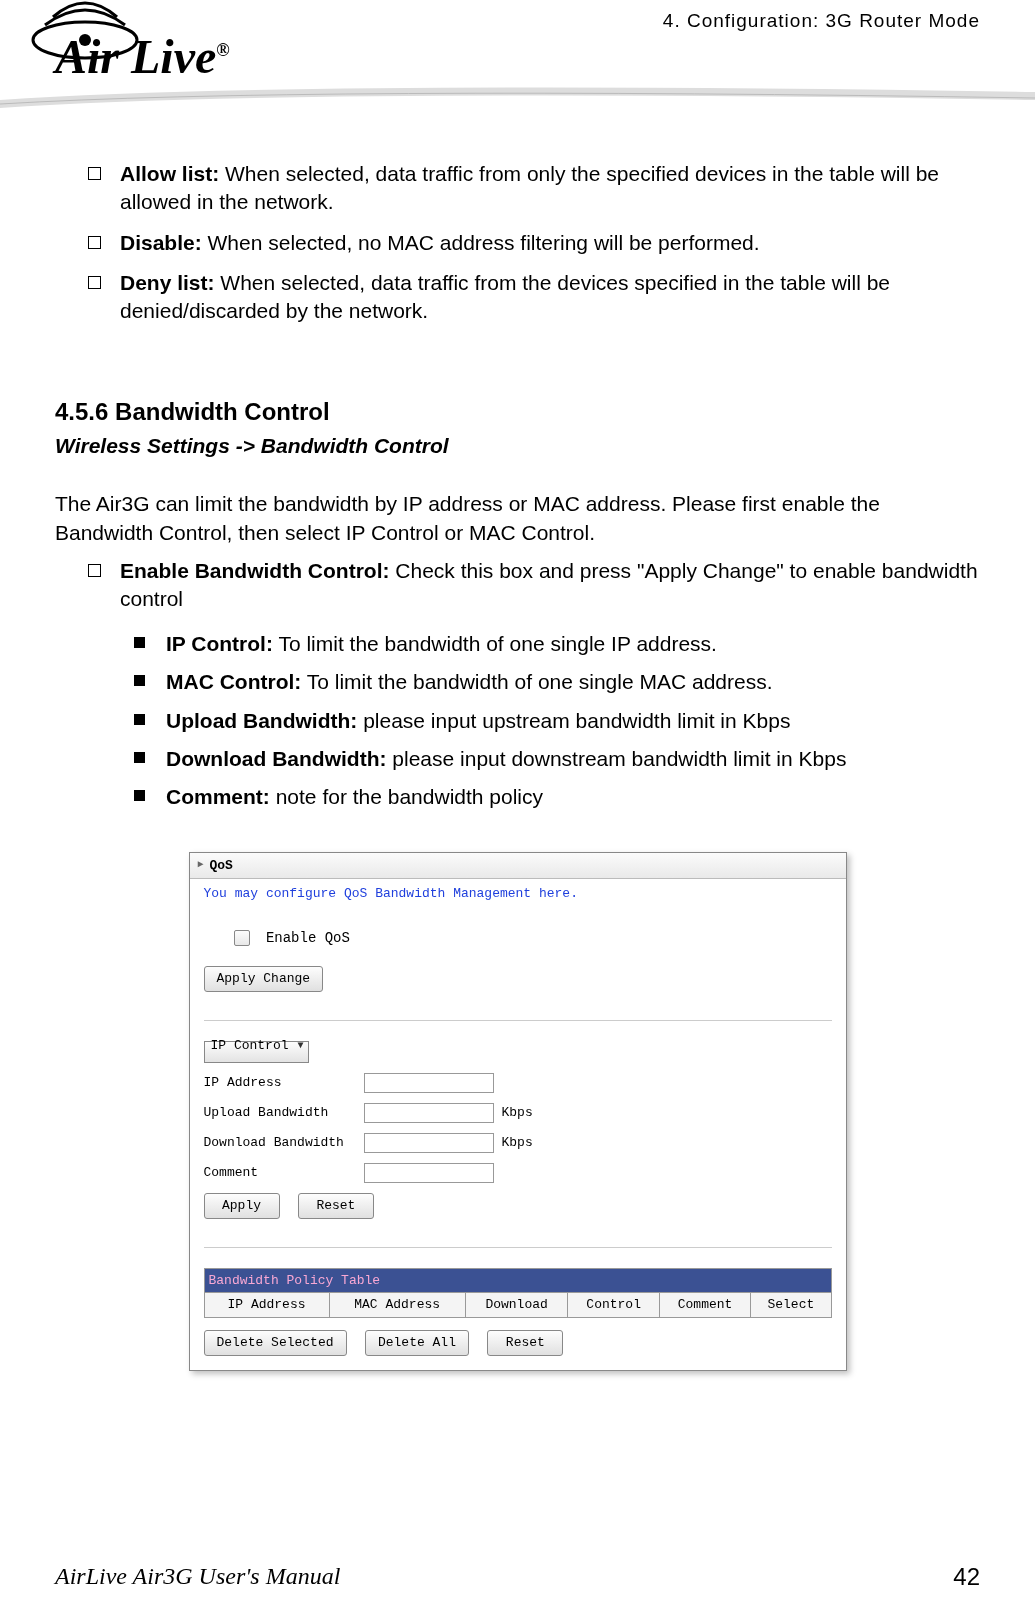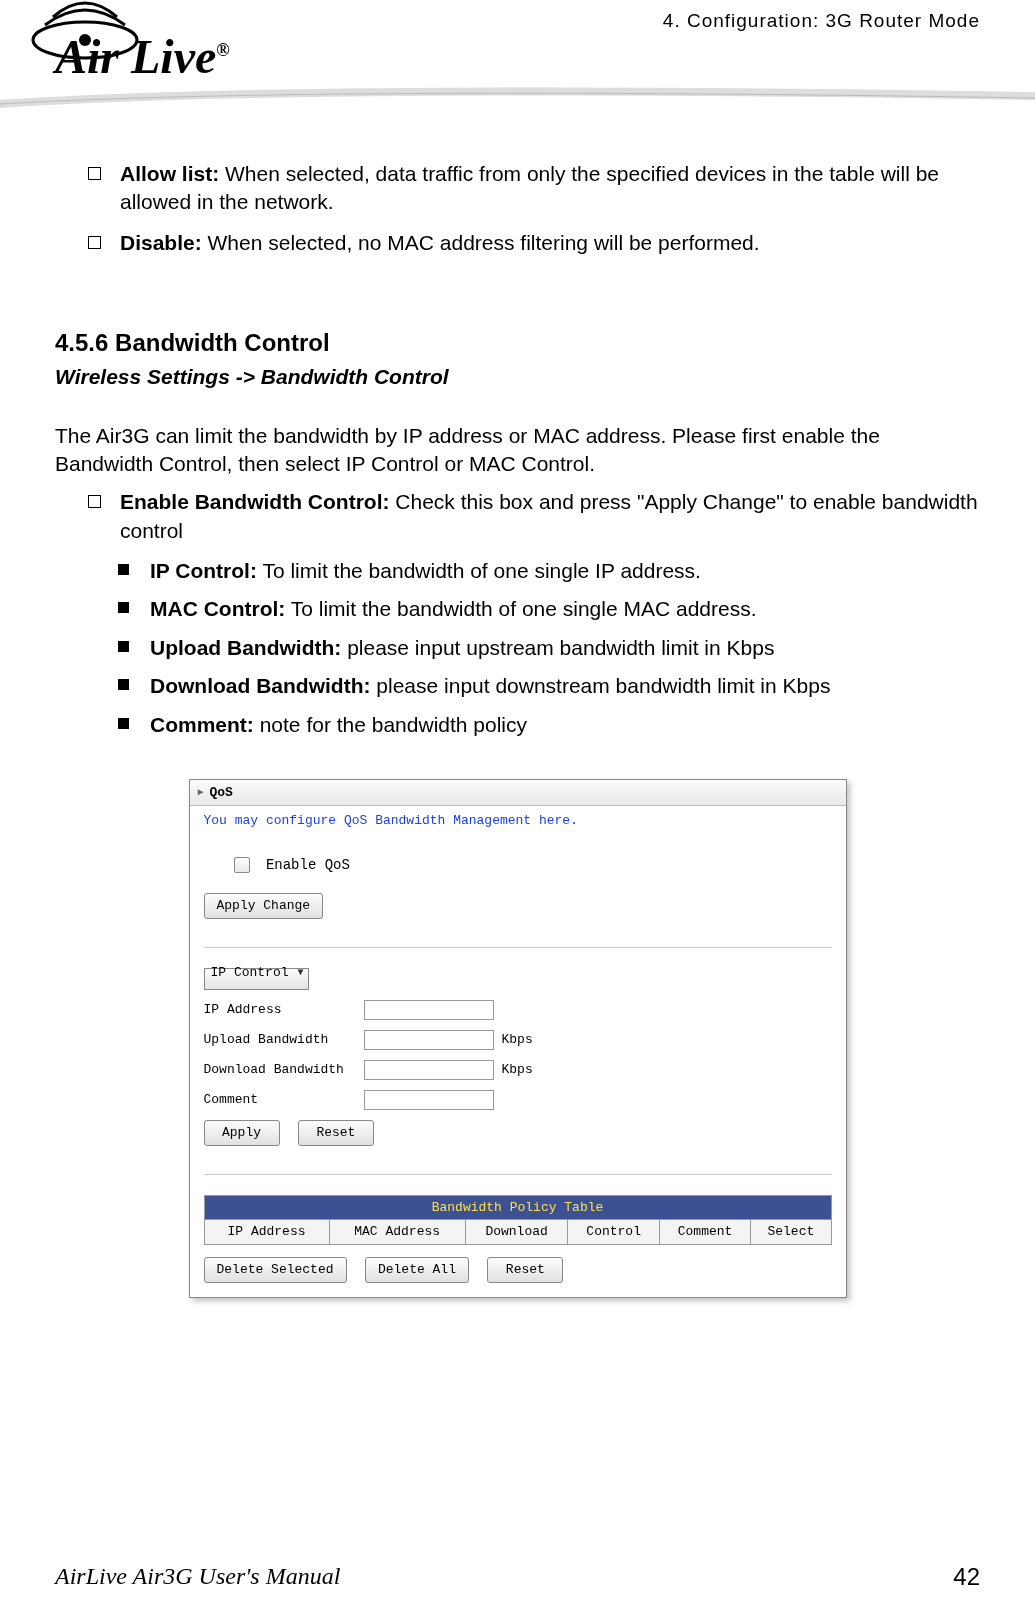--- a/index.html
+++ b/index.html
@@ -74,21 +74,21 @@
     left: -32px;
     top: 7px;
     width: 11px;
     height: 11px;
     border: 1.5px solid #000;
     background: #fff;
   }
   ul.inner {
     list-style: none;
     padding-left: 95px;
-    margin: 0;
+    margin: 16px;
   }
   ul.inner > li {
     position: relative;
     margin-bottom: 10px;
   }
   ul.inner > li::before {
     content: "";
     position: absolute;
     left: -32px;
     top: 7px;
@@ -219,22 +219,22 @@
     margin-bottom: 12px;
   }
   .policy-table th {
     border: 1px solid #999;
     background: #f4f4f4;
     font-weight: normal;
     padding: 3px 4px;
   }
   .policy-title {
     background: #3b5193 !important;
-    color: #fde047;
-    text-align: center;
+    color: #f9a8d4;
+    text-align: left;
     font-size: 13px;
   }
   
   .footer {
     position: absolute;
     bottom: 30px;
     left: 55px;
     right: 55px;
     display: flex;
     justify-content: space-between;
@@ -269,20 +269,21 @@
       <path d="M0 20 Q300 0 1035 12 L1035 20 Q300 8 0 28 Z" fill="#ddd"></path>
       <path d="M0 24 Q300 6 1035 18" stroke="#bbb" stroke-width="1" fill="none"></path>
     </svg>
   </div>
 
   <div class="body-text">
 
     <ul class="outer">
       <li><b>Allow list:</b><span> When selected, data traffic from only the specified devices in the table will be allowed in the network.</span></li>
       <li><b>Disable:</b><span> When selected, no MAC address filtering will be performed.</span></li>
+      <li><b>Deny list:</b><span> When selected, data traffic from the devices specified in the table will be denied/discarded by the network.</span></li>
     </ul>
 
     <div class="section-heading">4.5.6 Bandwidth Control</div>
     <div class="section-sub">Wireless Settings -&gt; Bandwidth Control</div>
 
     <div class="para">The Air3G can limit the bandwidth by IP address or MAC address.   Please first enable the Bandwidth Control, then select IP Control or MAC Control.</div>
 
     <ul class="outer">
       <li><b>Enable Bandwidth Control:</b><span>   Check this box and press "Apply Change" to enable bandwidth control</span></li>
     </ul>

